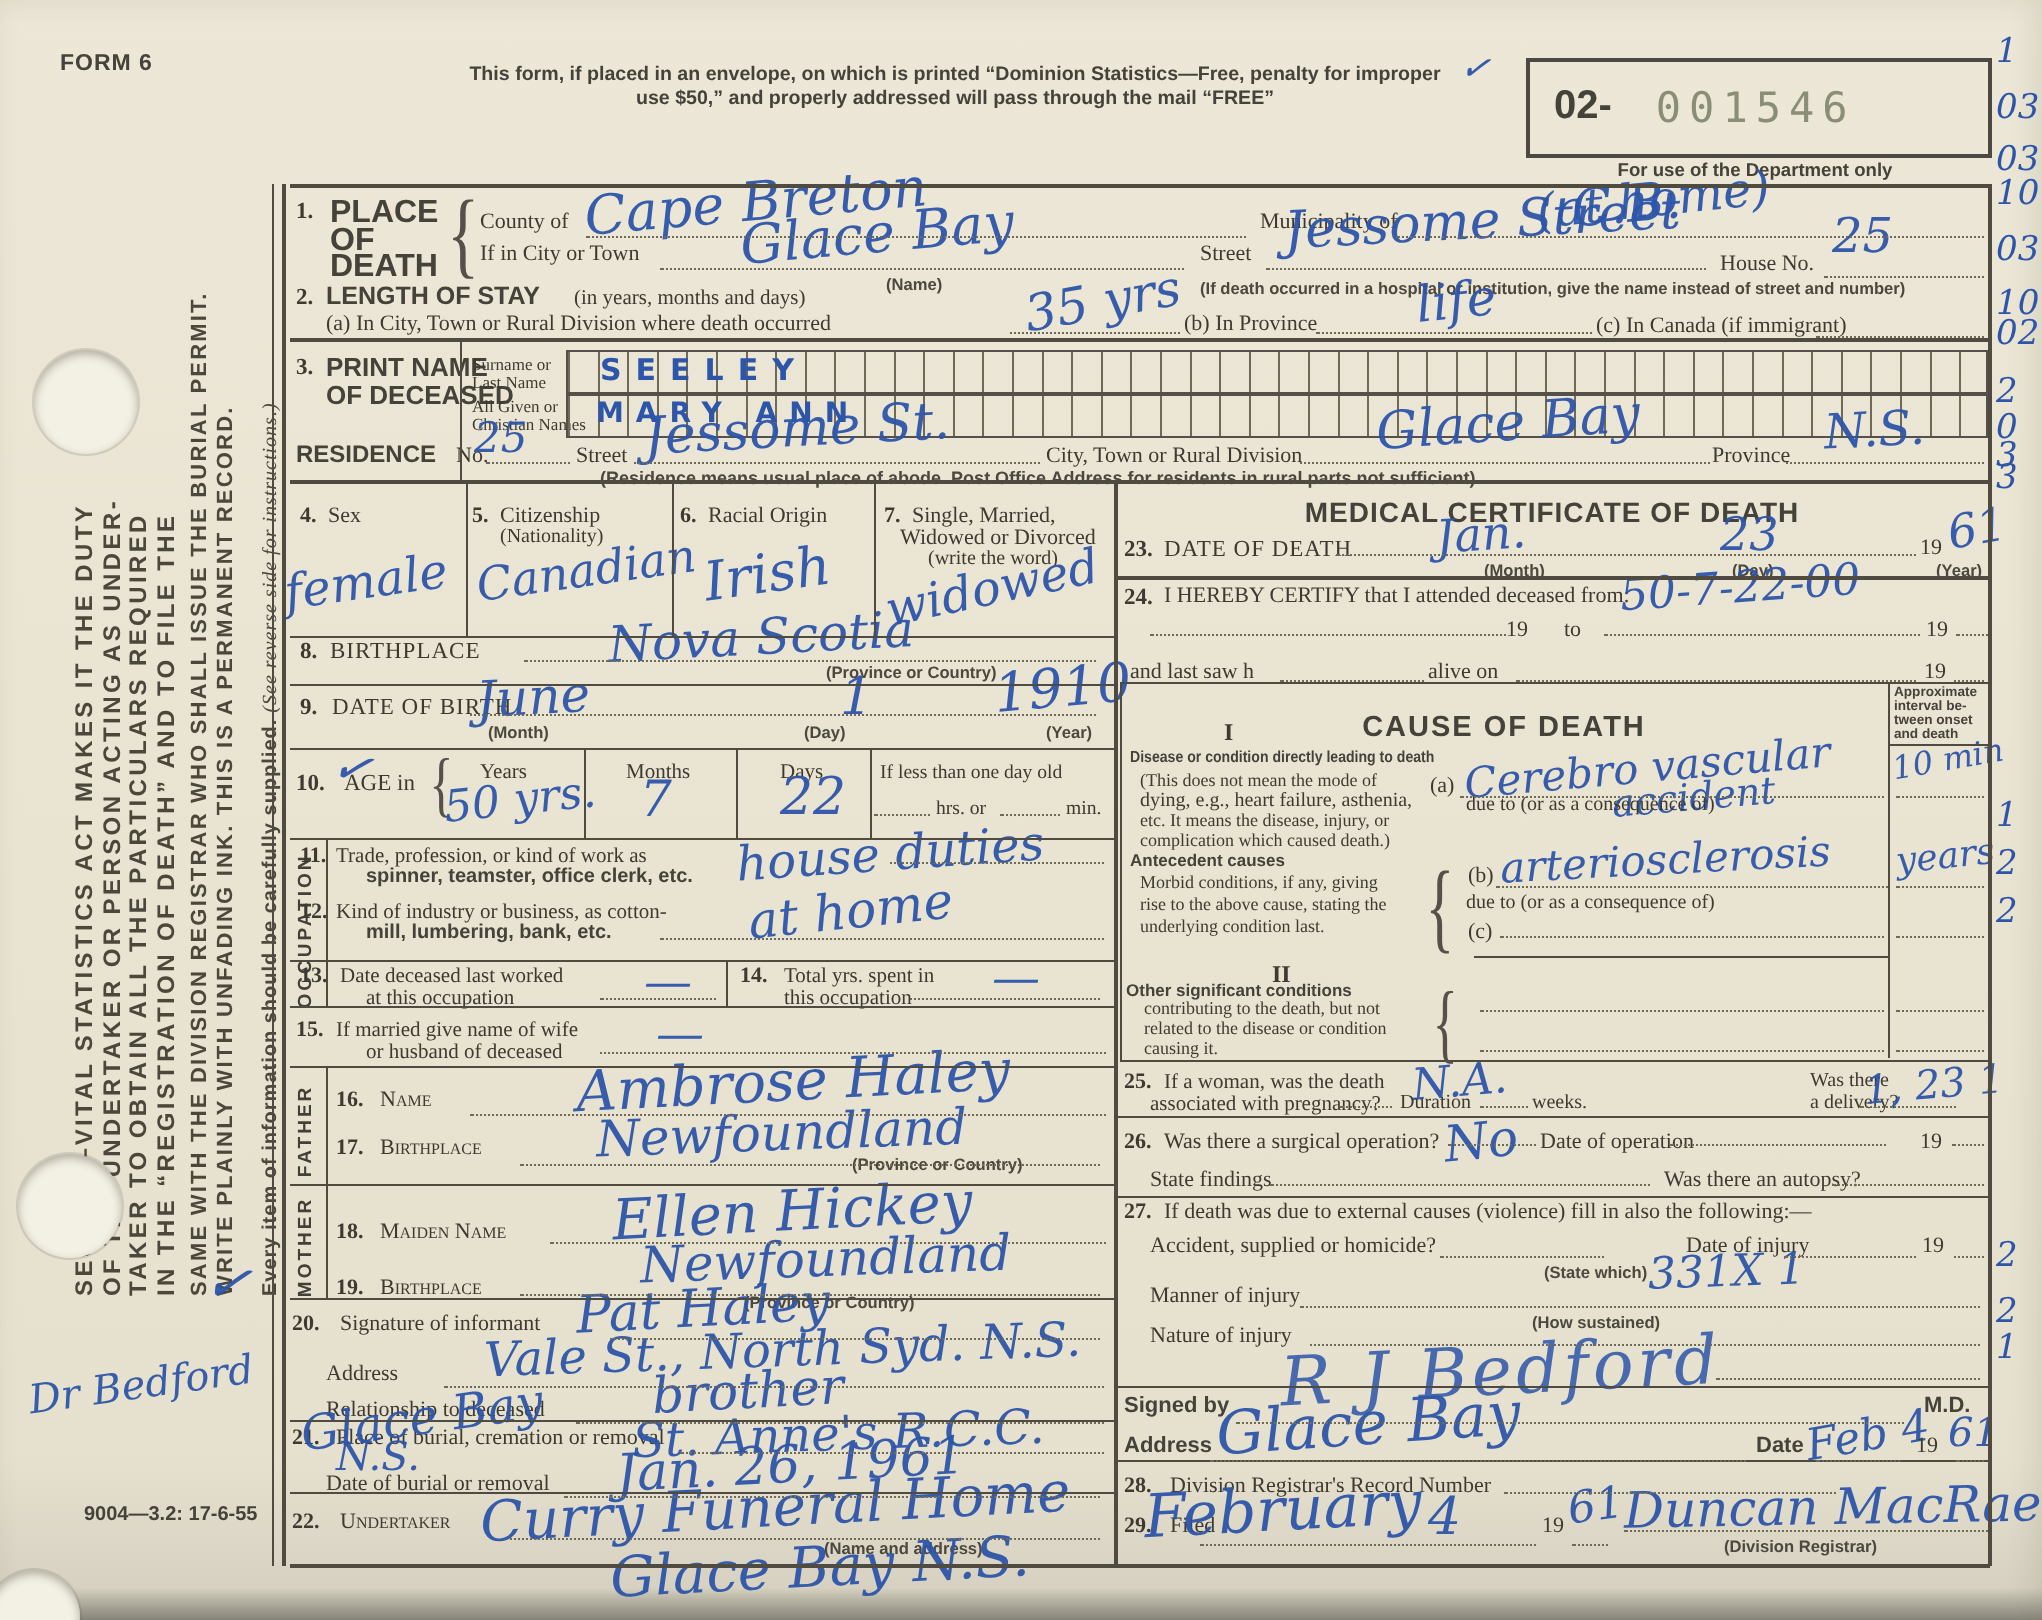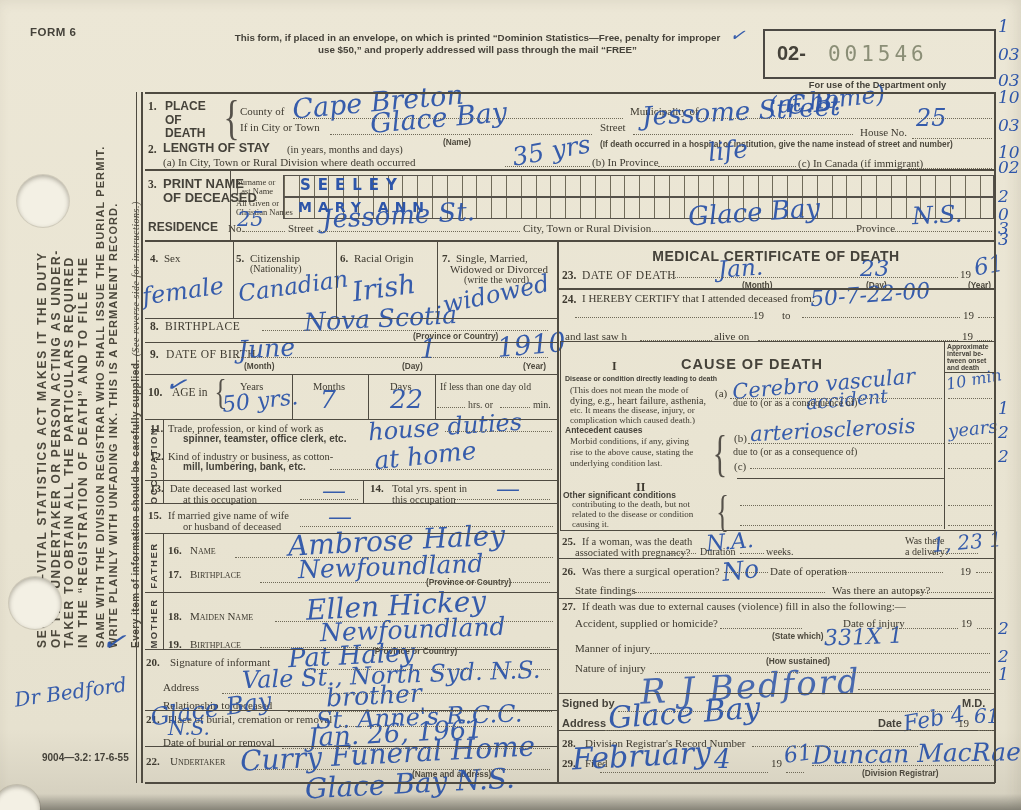--- a/index.html
+++ b/index.html
@@ -53,21 +53,21 @@
     <div class="side-med" style="margin-top:4px">SAME WITH THE DIVISION REGISTRAR WHO SHALL ISSUE THE BURIAL PERMIT.</div>
     <div class="side-med">WRITE PLAINLY WITH UNFADING INK.  THIS IS A PERMANENT RECORD.</div>
     <div class="side-small"><span class="sb">Every item of information should be carefully supplied.</span> <span class="si">(See reverse side for instructions.)</span></div>
   </div>
 
   <span class="abs hw" style="left:102px;top:628px;font-size:28px;transform:rotate(10deg)">✓</span>
   <span class="abs hw" style="left:14px;top:682px;font-size:20px;transform:rotate(-8deg)">Dr Bedford</span>
   <span class="abs pb" style="left:42px;top:753px;font-size:10px">9004—3.2: 17-6-55</span>
 
   <span class="abs pl b" style="left:148px;top:100px;font-size:11.5px">1.</span>
-  <div class="abs pb prel" style="left:165px;top:100px;font-size:12px;line-height:13.5px">PLACE
+  <div class="abs pb prel" style="left:165px;top:100px;font-size:16px;line-height:13.5px">PLACE
 OF
 DEATH</div>
   <span class="abs glyph" style="left:220px;top:94px;font-size:48px;transform:scaleX(.7)">{</span>
   <span class="abs pl" style="left:240px;top:106px">County of</span>
   <span class="abs hw" style="left:292px;top:88px;font-size:27px;transform:rotate(-5deg)">Cape Breton</span>
   <span class="abs pl" style="left:630px;top:106px">Municipality of</span>
   <span class="abs hw" style="left:786px;top:90px;font-size:26px;transform:rotate(-5deg)">C.B.</span>
   <span class="abs pl" style="left:240px;top:122px">If in City or Town</span>
   <span class="abs hw" style="left:370px;top:104px;font-size:27px;transform:rotate(-5deg)">Glace Bay</span>
   <span class="abs hint" style="left:443px;top:137px">(Name)</span>
@@ -100,20 +100,21 @@
   <span class="abs hwc" style="left:298px;top:200px;font-size:14px;letter-spacing:6px">MARY ANN</span>
   <span class="abs pb" style="left:148px;top:221px;font-size:12px">RESIDENCE</span>
   <span class="abs pl" style="left:228px;top:223px">No.</span>
   <span class="abs hw" style="left:237px;top:209px;font-size:21px">25</span>
   <span class="abs pl" style="left:288px;top:223px">Street</span>
   <span class="abs hw" style="left:322px;top:202px;font-size:26px;transform:rotate(-3deg)">Jessome St.</span>
   <span class="abs pl" style="left:523px;top:223px">City, Town or Rural Division</span>
   <span class="abs hw" style="left:688px;top:199px;font-size:26px;transform:rotate(-4deg)">Glace Bay</span>
   <span class="abs pl" style="left:856px;top:223px">Province</span>
   <span class="abs hw" style="left:912px;top:203px;font-size:24px;transform:rotate(-3deg)">N.S.</span>
+  <span class="abs hint" style="left:300px;top:234px;font-size:9px">(Residence means usual place of abode.   Post Office Address for residents in rural parts not sufficient)</span>
 
   <span class="abs pl b" style="left:150px;top:253px">4.</span>
   <span class="abs pl" style="left:164px;top:253px">Sex</span>
   <span class="abs hw" style="left:142px;top:279px;font-size:24px;transform:rotate(-8deg)">female</span>
   <span class="abs pl b" style="left:236px;top:253px">5.</span>
   <span class="abs pl" style="left:250px;top:253px">Citizenship</span>
   <span class="abs pl it" style="left:250px;top:264px;font-size:10px">(Nationality)</span>
   <span class="abs hw" style="left:238px;top:275px;font-size:23px;transform:rotate(-8deg)">Canadian</span>
   <span class="abs pl b" style="left:340px;top:253px">6.</span>
   <span class="abs pl" style="left:354px;top:253px">Racial Origin</span>

